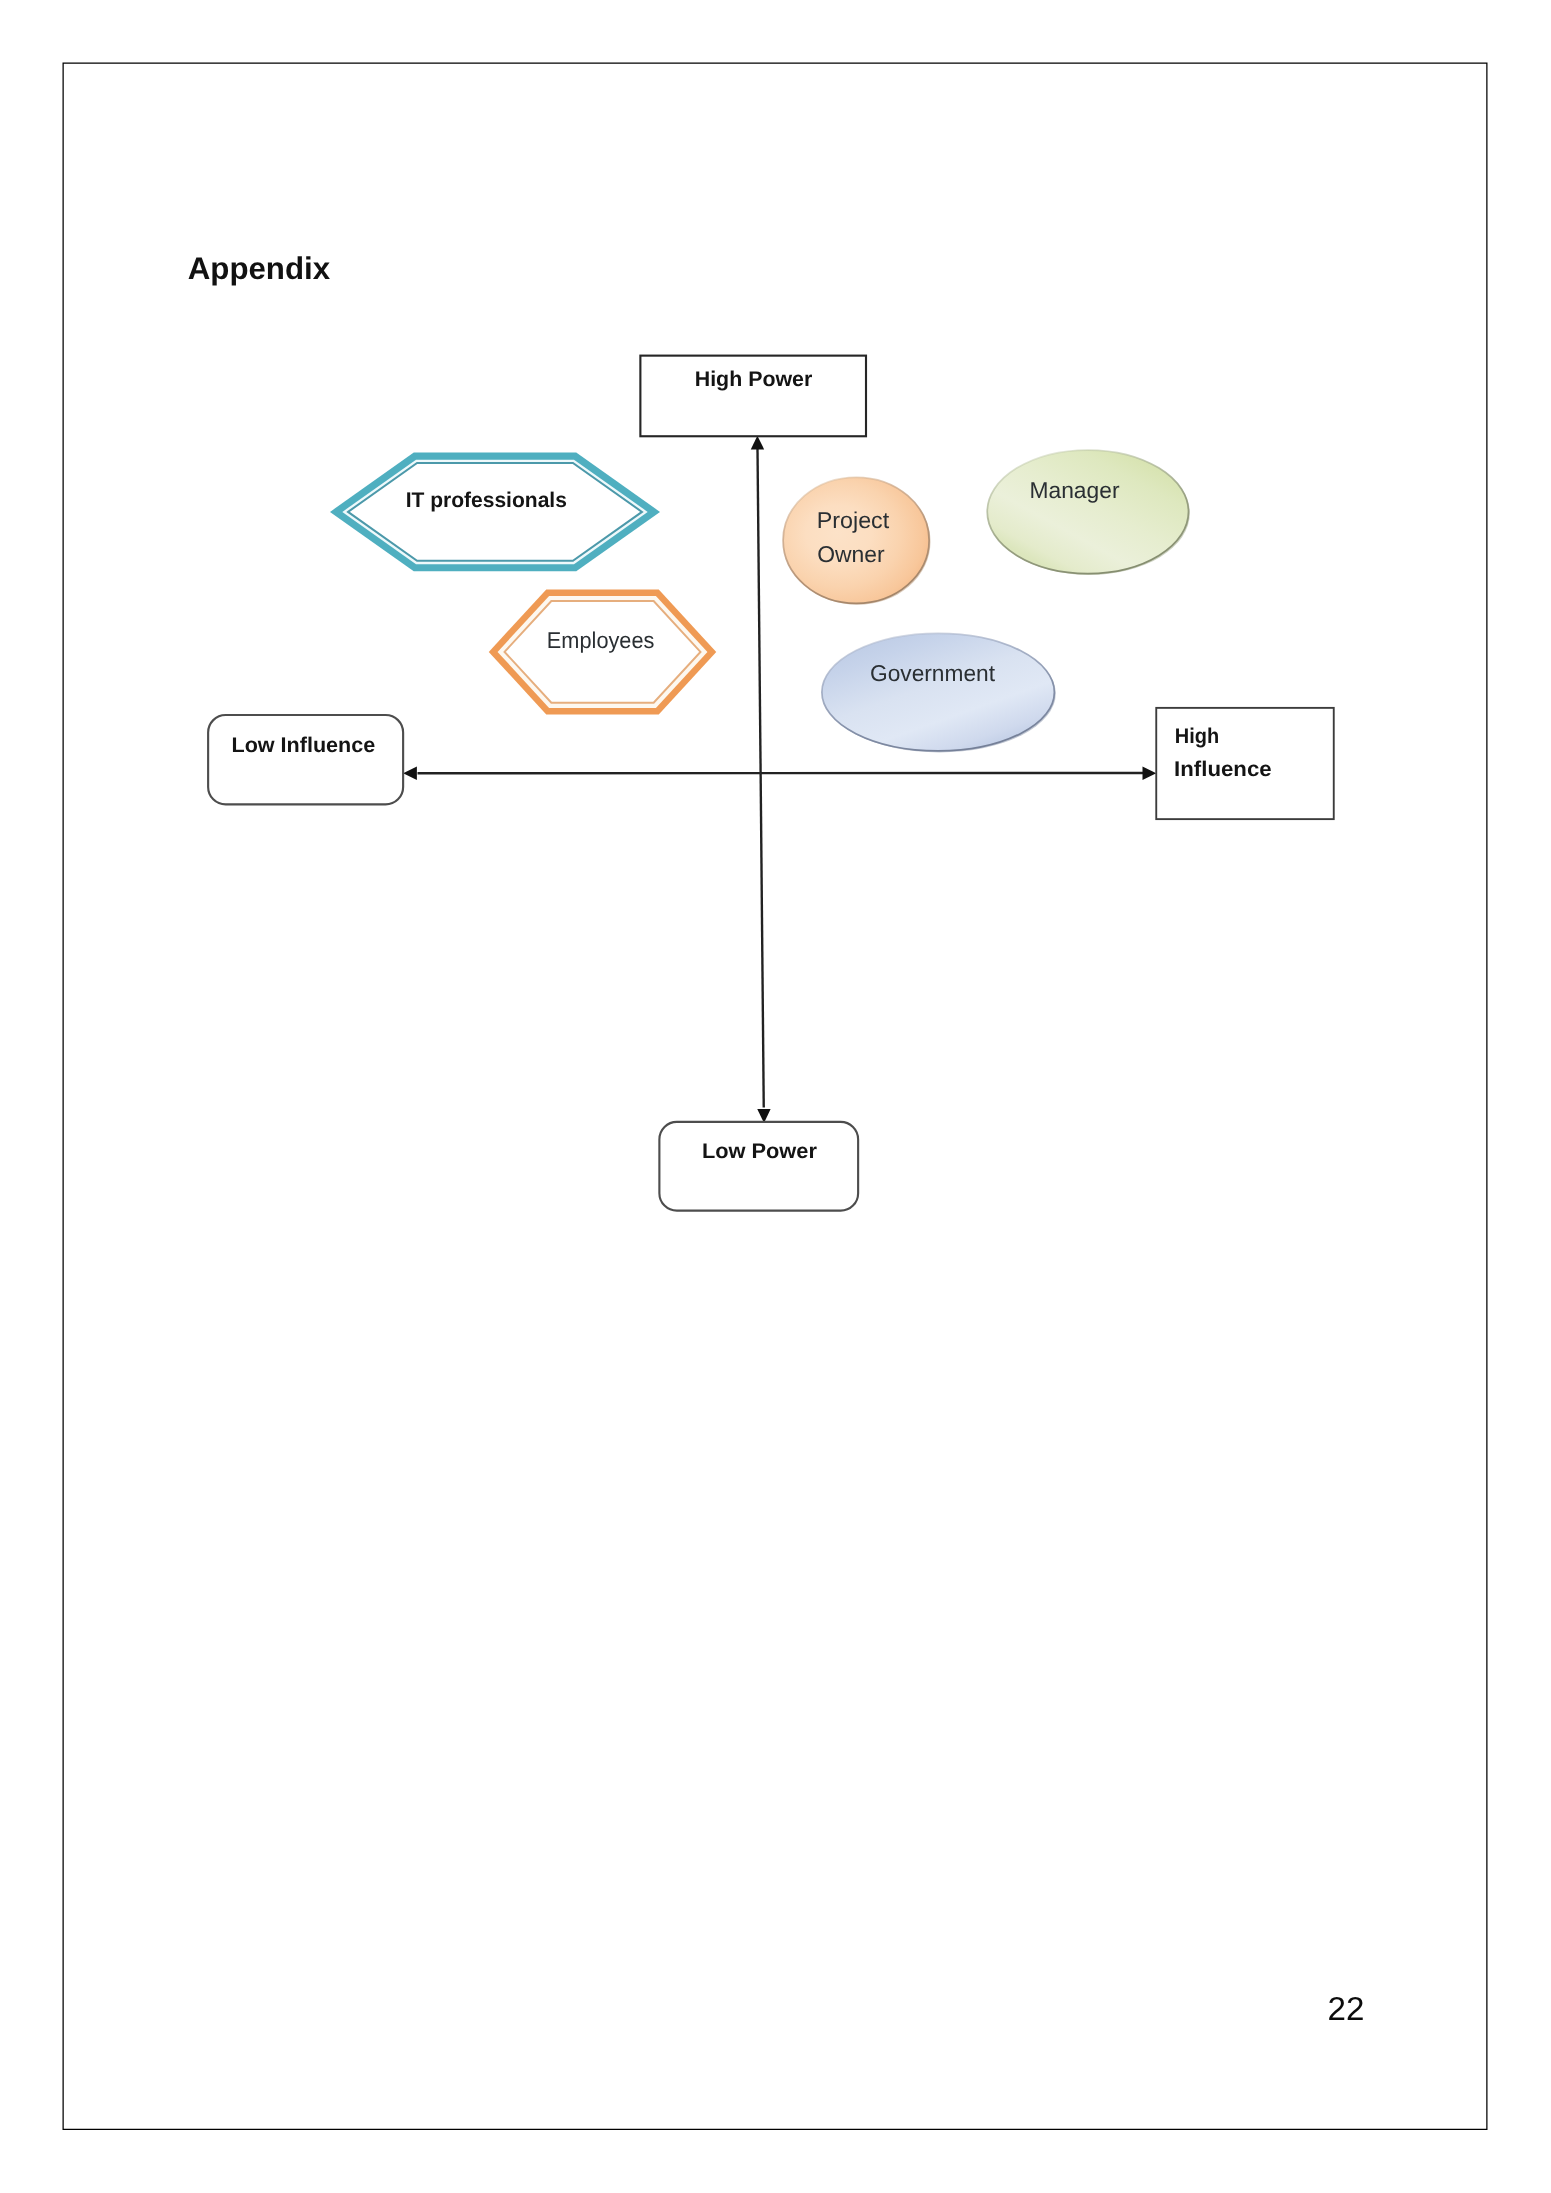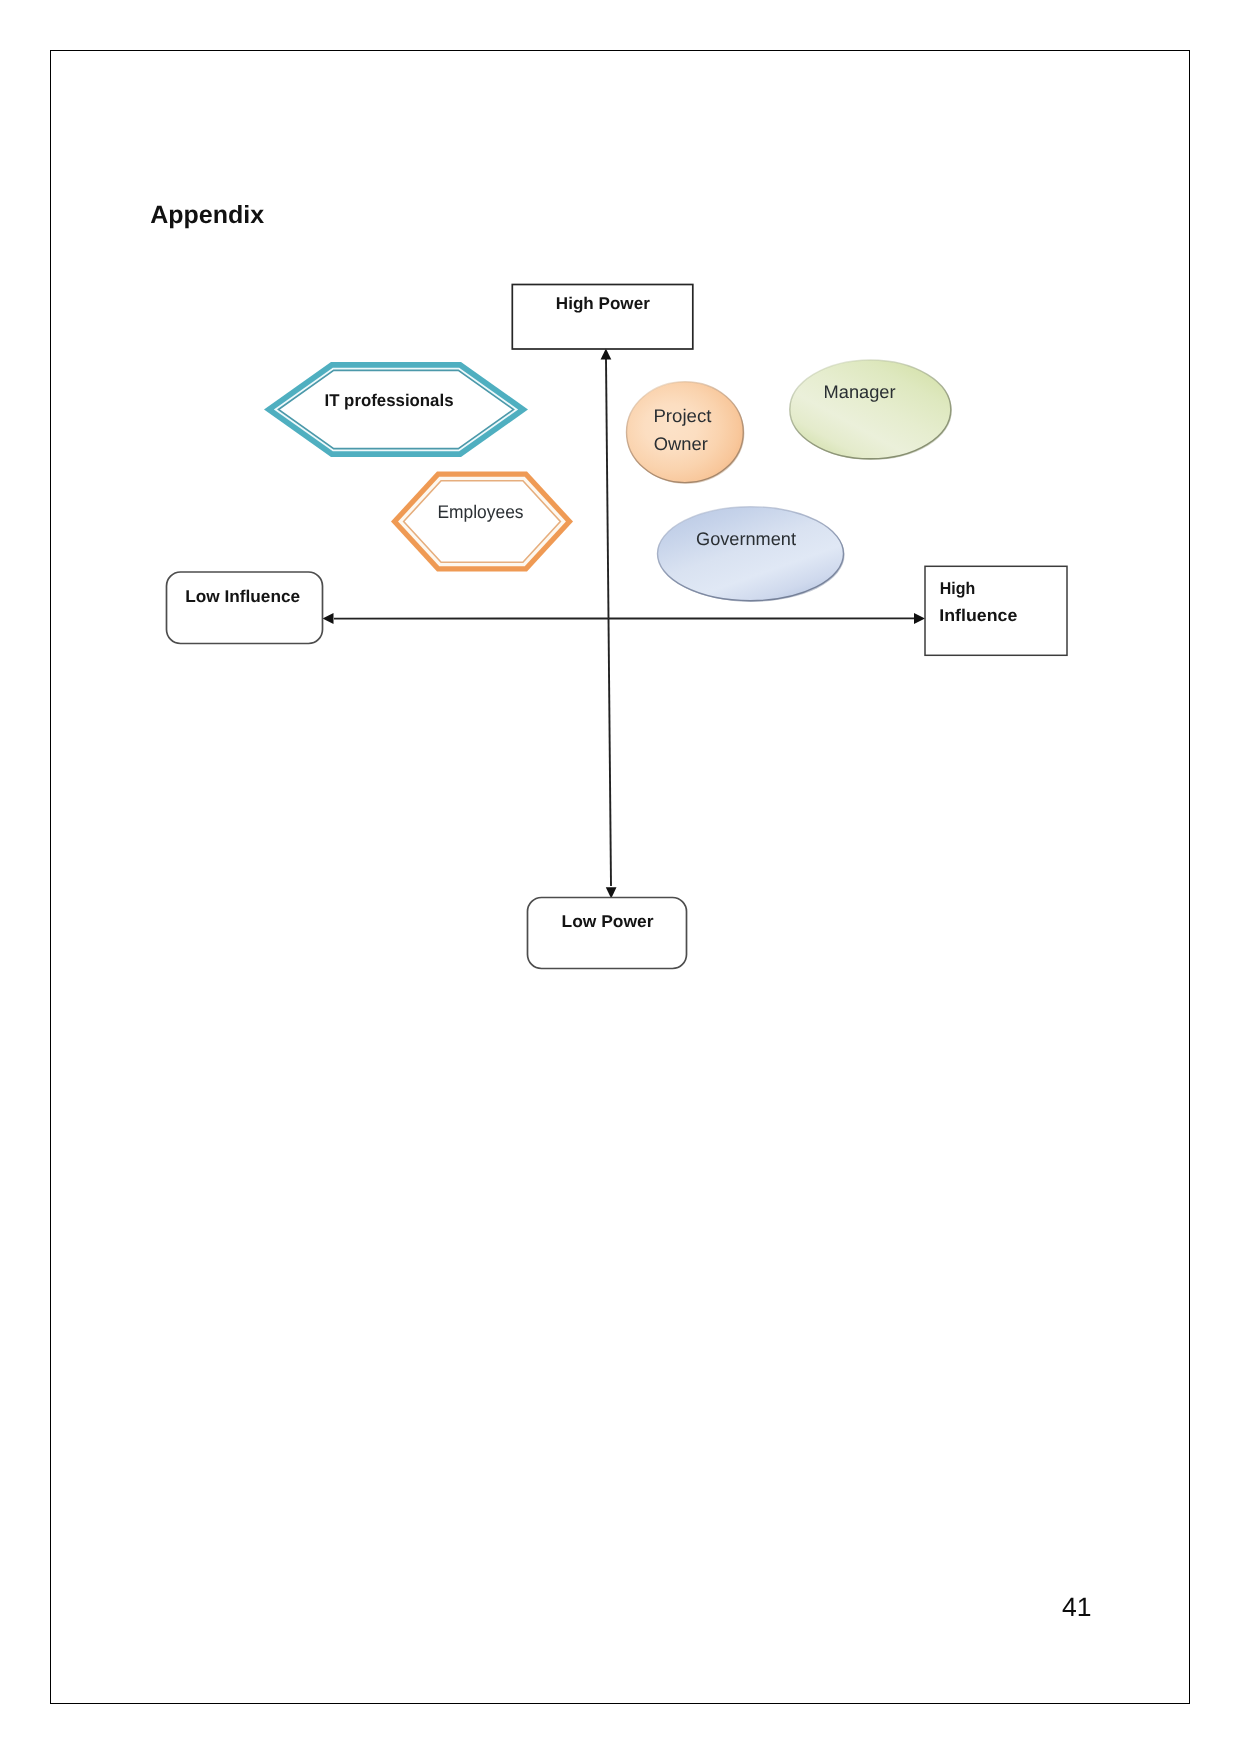--- a/index.html
+++ b/index.html
@@ -13,21 +13,21 @@
   svg#diagram{position:absolute;left:0;top:0;width:1241px;height:1754px;}
   .lbl-bold{font-family:"Liberation Sans",sans-serif;font-size:17px;font-weight:bold;fill:#141414;}
   .lbl-plain{font-family:"Liberation Sans",sans-serif;font-size:18.3px;fill:#2a2f33;}
 </style>
 </head>
 <body>
 
 <div id="page">
   <div id="page-border"></div>
   <div id="heading">Appendix</div>
-  <div id="pagenum">41</div>
+  <div id="pagenum">22</div>
 
   <svg id="diagram" viewBox="0 0 1241 1754">
     <defs>
       <radialGradient id="gradPeach" cx="40%" cy="46%" r="64%" fx="37%" fy="44%">
         <stop offset="0%" stop-color="#fce2c8"></stop>
         <stop offset="35%" stop-color="#fcdec1"></stop>
         <stop offset="65%" stop-color="#fad3ae"></stop>
         <stop offset="88%" stop-color="#f8c79b"></stop>
         <stop offset="100%" stop-color="#f5bc8c"></stop>
       </radialGradient>

